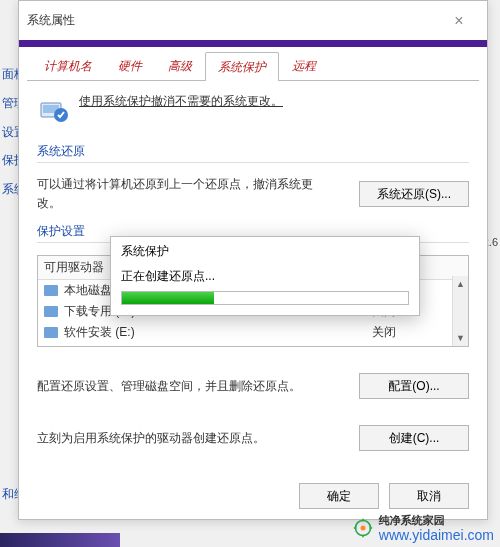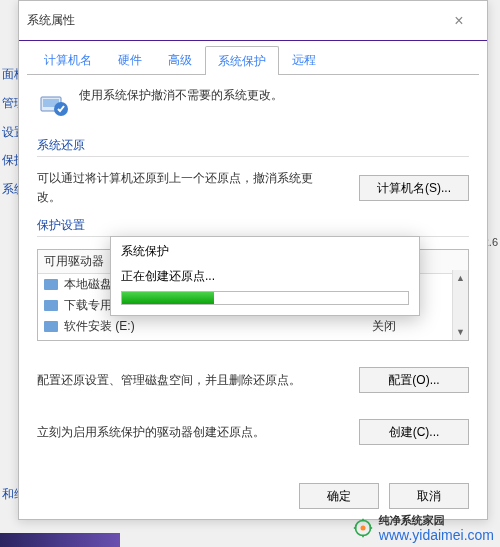--- a/index.html
+++ b/index.html
@@ -4,31 +4,31 @@
 <style>
   * { box-sizing: border-box; font-family: "Microsoft YaHei", "Segoe UI", sans-serif; }
   body { margin: 0; width: 500px; height: 547px; background: #f0f0f0; position: relative; overflow: hidden; }
 
   
   .left-strip { position: absolute; left: 0; top: 60px; width: 18px; font-size: 12px; color: #1a4aa8; line-height: 2.4; }
   .left-strip div { white-space: nowrap; padding-left: 2px; }
 
   
   .dialog { position: absolute; left: 18px; top: 0; width: 470px; height: 520px; background: #fff; border: 1px solid #bbb; box-shadow: 0 2px 10px rgba(0,0,0,.15); }
-  .titlebar { height: 40px; display: flex; align-items: center; padding: 0 8px; font-size: 12px; color: #333; border-bottom: 1px solid #4c1d95; }
+  .titlebar { height: 46px; display: flex; align-items: center; padding: 0 8px; font-size: 12px; color: #333; border-bottom: 7px solid #4c1d95; }
   .titlebar .spacer { flex: 1; }
   .closebtn { width: 40px; height: 28px; display: flex; align-items: center; justify-content: center; color: #888; font-size: 16px; cursor: pointer; }
 
   .tabs { display: flex; padding: 4px 8px 0 12px; font-size: 12px; }
-  .tab { padding: 6px 12px 5px; border: 1px solid transparent; border-bottom: none; color: #3b82f6; cursor: pointer; }
+  .tab { padding: 6px 12px 5px; border: 1px solid transparent; border-bottom: none; color: #b91c1c; cursor: pointer; font-style: italic; }
   .tab.active { border-color: #bbb; background: #fff; border-top-left-radius: 2px; border-top-right-radius: 2px; position: relative; top: 1px; }
   .tabstrip-line { border-bottom: 1px solid #bbb; margin: 0 8px; }
 
   .body { padding: 12px 18px; font-size: 12px; color: #333; }
-  .intro { display: flex; align-items: flex-start; gap: 10px; margin-bottom: 18px; }
+  .intro { display: flex; align-items: flex-start; gap: 10px; margin-bottom: 18px; text-decoration: underline; }
   .shield-icon { width: 32px; height: 32px; flex: none; }
 
   .section-title { color: #1a4aa8; font-size: 12px; margin: 10px 0 2px; }
   .hr { border-top: 1px solid #ddd; margin: 2px 0 12px; }
 
   .restore-row { display: flex; align-items: center; gap: 23px; }
   .restore-row .txt { flex: 1; line-height: 1.6; }
   .winbtn { min-width: 110px; height: 26px; border: 1px solid #b5b5b5; background: #f3f3f3; font-size: 12px; cursor: pointer; padding: 0 10px; }
 
   .drives-label { }
@@ -110,21 +110,21 @@
         <circle cx="24" cy="22" r="7" fill="#3f7fd1"></circle>
         <path d="M21 22 l2 2 l4 -5" stroke="#fff" stroke-width="2" fill="none"></path>
       </svg>
       <div>使用系统保护撤消不需要的系统更改。</div>
     </div>
 
     <div class="section-title">系统还原</div>
     <div class="hr"></div>
     <div class="restore-row">
       <div class="txt">可以通过将计算机还原到上一个还原点，撤消系统更改。</div>
-      <button class="winbtn">计算机名(S)...</button>
+      <button class="winbtn">系统还原(S)...</button>
     </div>
 
     <div class="section-title drives-label">保护设置</div>
     <div class="hr"></div>
 
     <div class="drives-box">
       <div class="drives-head">
         <div class="col1">可用驱动器</div>
         <div class="col2">保护</div>
       </div>

